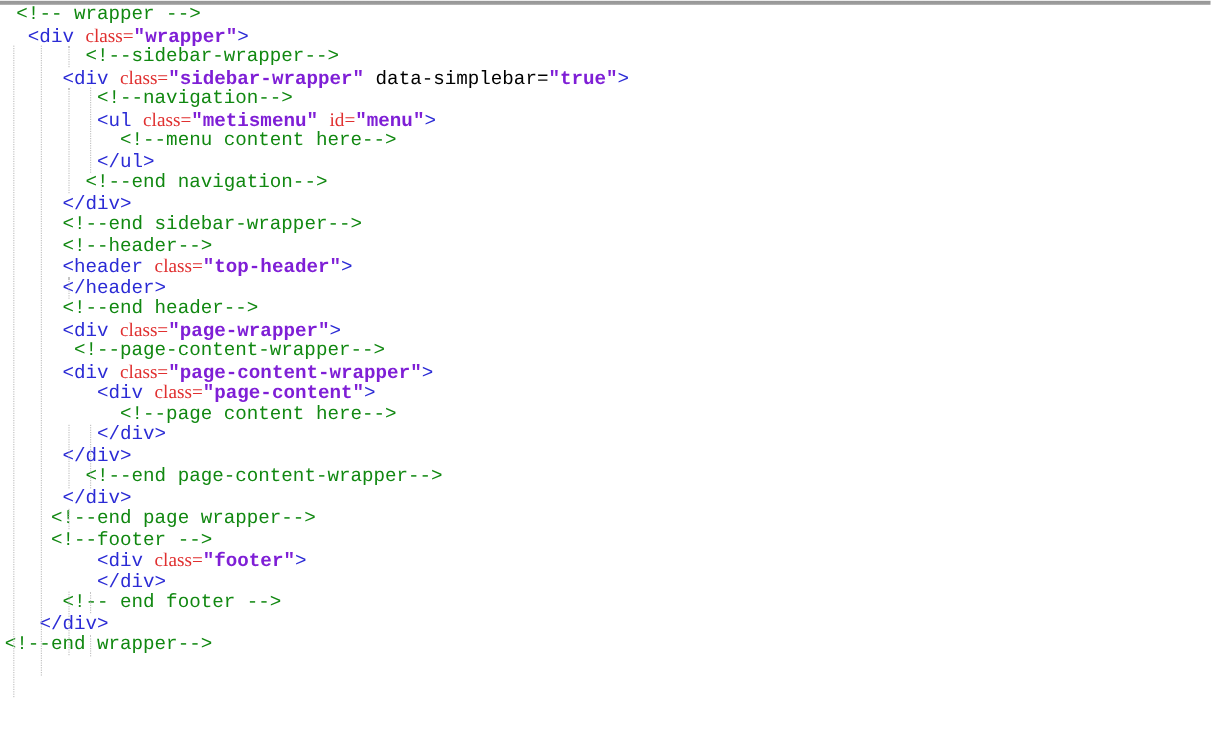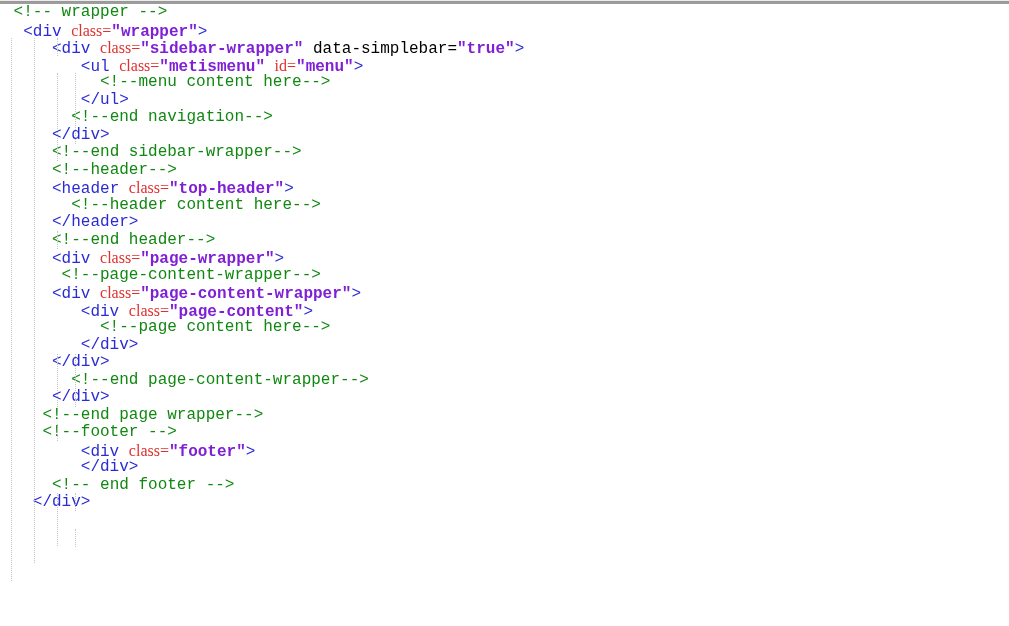--- a/index.html
+++ b/index.html
@@ -55,47 +55,49 @@
   .tok-p { color: var(--col-plain, #000000); margin-top: 22px; }
 </style>
 </head>
 <body>
 
 <div id="screen">
   <div id="chrome-strip"></div>
   <div id="editor">
       <div class="code-line"> <span class="tok-c">&lt;!-- wrapper --&gt;</span></div>
       <div class="code-line">  <span class="tok-t">&lt;div</span><span class="tok-p"> </span><span class="tok-a">class=</span><span class="tok-v">"wrapper"</span><span class="tok-t">&gt;</span></div>
+      <div class="code-line">       <span class="tok-c">&lt;!--sidebar-wrapper--&gt;</span></div>
       <div class="code-line">     <span class="tok-t">&lt;div</span><span class="tok-p"> </span><span class="tok-a">class=</span><span class="tok-v">"sidebar-wrapper"</span><span class="tok-p"> data-simplebar=</span><span class="tok-v">"true"</span><span class="tok-t">&gt;</span></div>
+      <div class="code-line">        <span class="tok-c">&lt;!--navigation--&gt;</span></div>
       <div class="code-line">        <span class="tok-t">&lt;ul</span><span class="tok-p"> </span><span class="tok-a">class=</span><span class="tok-v">"metismenu"</span><span class="tok-p"> </span><span class="tok-a">id=</span><span class="tok-v">"menu"</span><span class="tok-t">&gt;</span></div>
       <div class="code-line">          <span class="tok-c">&lt;!--menu content here--&gt;</span></div>
       <div class="code-line">        <span class="tok-t">&lt;/ul&gt;</span></div>
       <div class="code-line">       <span class="tok-c">&lt;!--end navigation--&gt;</span></div>
       <div class="code-line">     <span class="tok-t">&lt;/div&gt;</span></div>
       <div class="code-line">     <span class="tok-c">&lt;!--end sidebar-wrapper--&gt;</span></div>
       <div class="code-line">     <span class="tok-c">&lt;!--header--&gt;</span></div>
       <div class="code-line">     <span class="tok-t">&lt;header</span><span class="tok-p"> </span><span class="tok-a">class=</span><span class="tok-v">"top-header"</span><span class="tok-t">&gt;</span></div>
-      <div class="code-line">       <span class="tok-c">&lt;!--header content here--&gt;</span></div>
       <div class="code-line">     <span class="tok-t">&lt;/header&gt;</span></div>
       <div class="code-line">     <span class="tok-c">&lt;!--end header--&gt;</span></div>
       <div class="code-line">     <span class="tok-t">&lt;div</span><span class="tok-p"> </span><span class="tok-a">class=</span><span class="tok-v">"page-wrapper"</span><span class="tok-t">&gt;</span></div>
       <div class="code-line">      <span class="tok-c">&lt;!--page-content-wrapper--&gt;</span></div>
       <div class="code-line">     <span class="tok-t">&lt;div</span><span class="tok-p"> </span><span class="tok-a">class=</span><span class="tok-v">"page-content-wrapper"</span><span class="tok-t">&gt;</span></div>
       <div class="code-line">        <span class="tok-t">&lt;div</span><span class="tok-p"> </span><span class="tok-a">class=</span><span class="tok-v">"page-content"</span><span class="tok-t">&gt;</span></div>
       <div class="code-line">          <span class="tok-c">&lt;!--page content here--&gt;</span></div>
       <div class="code-line">        <span class="tok-t">&lt;/div&gt;</span></div>
       <div class="code-line">     <span class="tok-t">&lt;/div&gt;</span></div>
       <div class="code-line">       <span class="tok-c">&lt;!--end page-content-wrapper--&gt;</span></div>
       <div class="code-line">     <span class="tok-t">&lt;/div&gt;</span></div>
       <div class="code-line">    <span class="tok-c">&lt;!--end page wrapper--&gt;</span></div>
       <div class="code-line">    <span class="tok-c">&lt;!--footer --&gt;</span></div>
       <div class="code-line">        <span class="tok-t">&lt;div</span><span class="tok-p"> </span><span class="tok-a">class=</span><span class="tok-v">"footer"</span><span class="tok-t">&gt;</span></div>
       <div class="code-line">        <span class="tok-t">&lt;/div&gt;</span></div>
       <div class="code-line">     <span class="tok-c">&lt;!-- end footer --&gt;</span></div>
       <div class="code-line">   <span class="tok-t">&lt;/div&gt;</span></div>
+      <div class="code-line"><span class="tok-c">&lt;!--end wrapper--&gt;</span></div>
       <div class="guide" style="left: 11px; top: 34px; height: 543px;"></div>
       <div class="guide" style="left: 34px; top: 34px; height: 525px;"></div>
       <div class="guide" style="left: 57px; top: 34px; height: 18px;"></div>
       <div class="guide" style="left: 57px; top: 69px; height: 88px;"></div>
       <div class="guide" style="left: 57px; top: 227px; height: 18px;"></div>
       <div class="guide" style="left: 57px; top: 350px; height: 53px;"></div>
       <div class="guide" style="left: 57px; top: 420px; height: 17px;"></div>
       <div class="guide" style="left: 57px; top: 489px; height: 53px;"></div>
       <div class="guide" style="left: 75px; top: 69px; height: 71px;"></div>
       <div class="guide" style="left: 75px; top: 350px; height: 53px;"></div>

